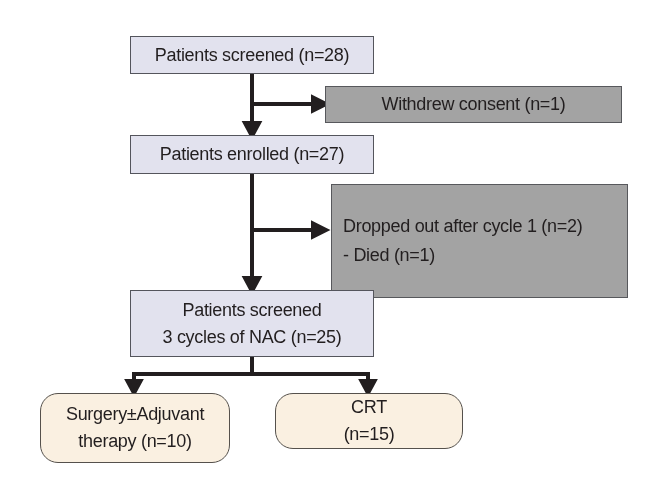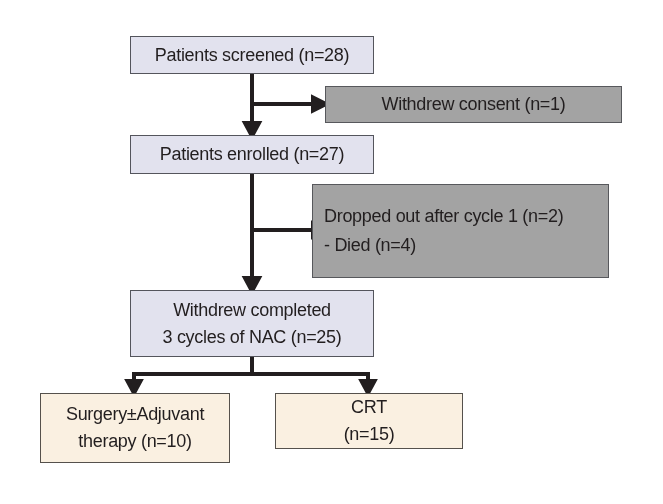--- a/index.html
+++ b/index.html
@@ -20,26 +20,26 @@
     justify-content:center;
     align-items:center;
     text-align:center;
     font-size:18px;
     letter-spacing:-0.3px;
     line-height:27px;
     white-space:nowrap;
   }
   .main{background:#e2e2ee;}
   .side{background:#a3a3a3;border-color:#57585c;}
-  .outcome{background:#faf0e1;border-color:#55514c;}
+  .outcome{background:#faf0e1;border-color:#55514c;border-radius:18px;}
   .left-align{align-items:flex-start;text-align:left;padding-left:11px;line-height:29px;}
   .box-screened {left:130px;top:36px; width:244px;height:38px;}
   .box-withdrew {left:325px;top:86px; width:297px;height:37px;}
   .box-enrolled {left:130px;top:135px;width:244px;height:39px;}
-  .box-dropped  {left:312px;top:184px;width:297px;height:94px;}
+  .box-dropped  {left:331px;top:184px;width:297px;height:114px;}
   .box-completed{left:130px;top:290px;width:244px;height:67px;}
   .box-surgery  {left:40px; top:393px;width:190px;height:70px;}
   .box-crt      {left:275px;top:393px;width:188px;height:56px;}
   .connectors{position:absolute;left:0;top:0;}
 </style>
 </head>
 <body>
 
 <div class="canvas">
 
@@ -74,25 +74,25 @@
   <div class="box side box-withdrew">
     <span>Withdrew consent (n=1)</span>
   </div>
 
   <div class="box main box-enrolled">
     <span>Patients enrolled (n=27)</span>
   </div>
 
   <div class="box side left-align box-dropped">
     <span>Dropped out after cycle 1 (n=2)</span>
-    <span>- Died (n=4)</span>
+    <span>- Died (n=1)</span>
   </div>
 
   <div class="box main box-completed">
-    <span>Withdrew completed</span>
+    <span>Patients screened</span>
     <span>3 cycles of NAC (n=25)</span>
   </div>
 
   <div class="box outcome box-surgery">
     <span>Surgery±Adjuvant</span>
     <span>therapy (n=10)</span>
   </div>
 
   <div class="box outcome box-crt">
     <span>CRT</span>

